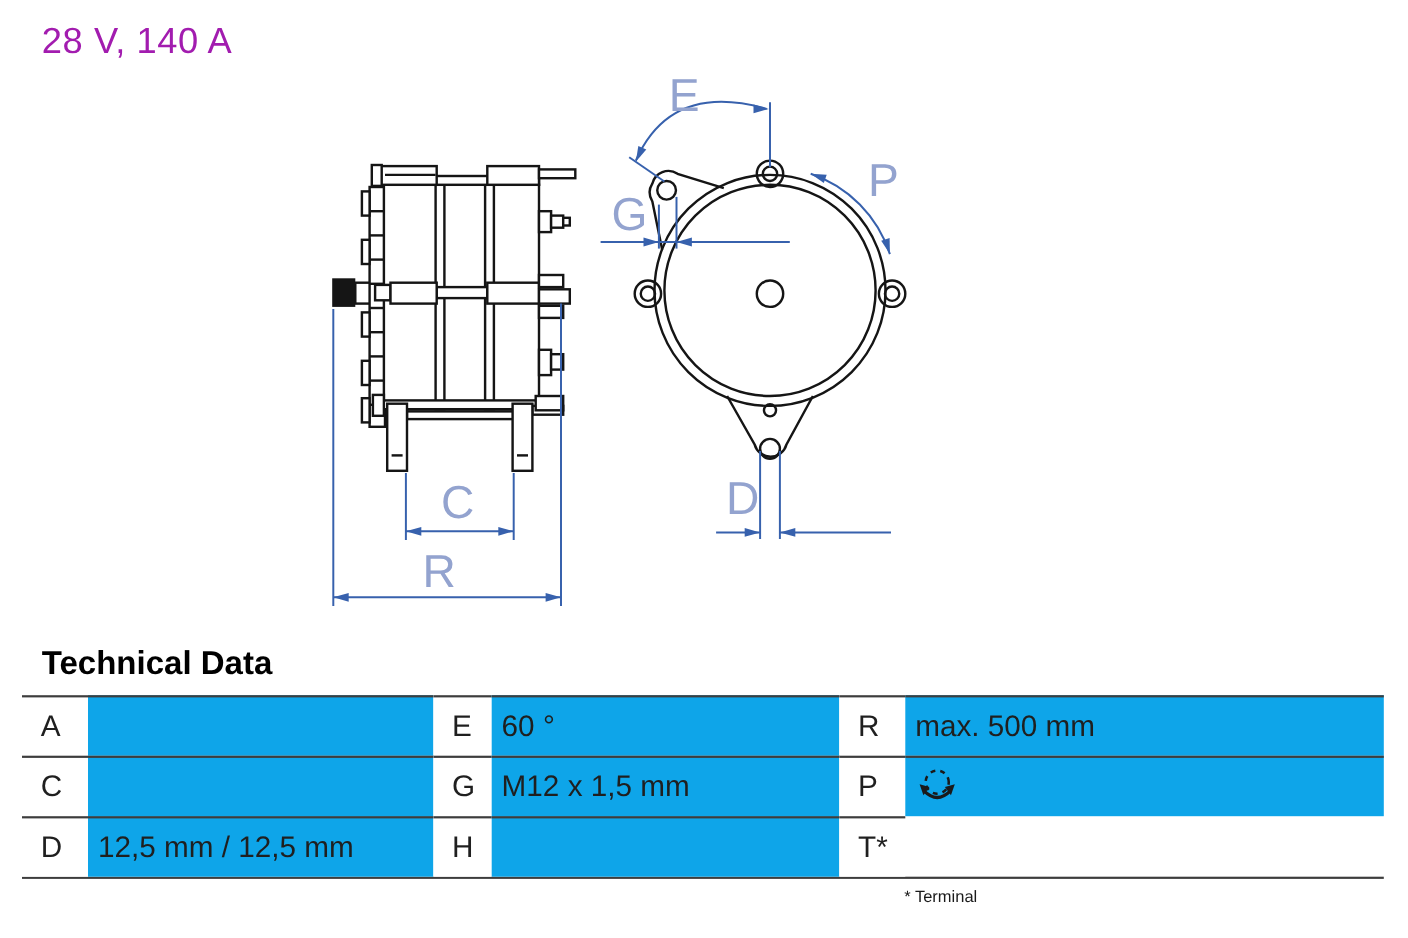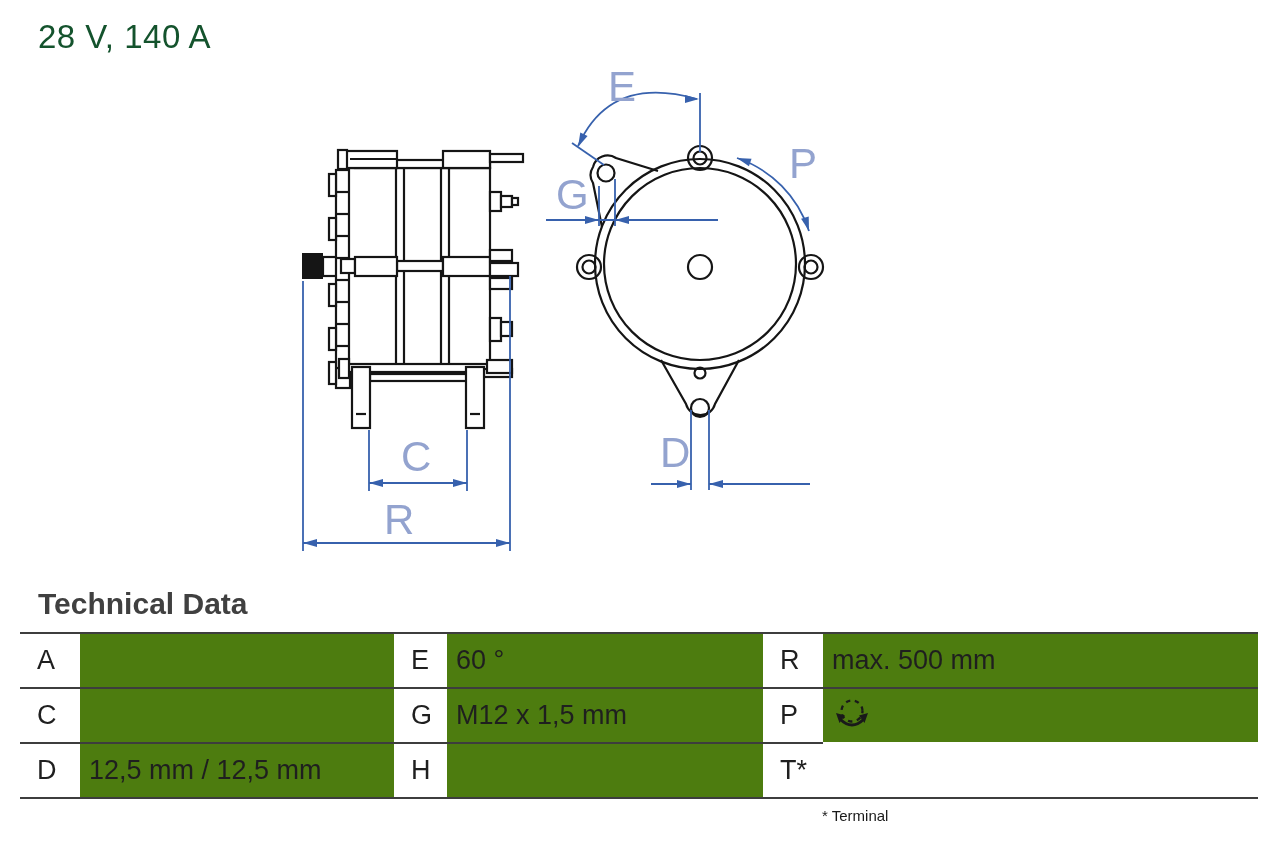--- a/index.html
+++ b/index.html
@@ -2,38 +2,38 @@
 <html><head>
 <meta charset="utf-8">
 <style>
   html,body { margin:0; padding:0; background:#ffffff; }
   .page {
     position:relative; width:1280px; height:853px; background:#ffffff;
     font-family:"Liberation Sans", sans-serif; color:#1a1a1a; overflow:hidden;
   }
   .title {
     position:absolute; left:38px; top:18px;
-    font-size:33px; font-weight:400; letter-spacing:0.5px; color:#14532d;
+    font-size:33px; font-weight:400; letter-spacing:0.5px; color:#a21caf;
   }
   .figure { position:absolute; left:0; top:0; width:1280px; height:578px; }
 
   .tech { position:absolute; left:20px; top:588px; width:1238px; }
-  .tech-heading { font-size:30px; font-weight:bold; line-height:32px; margin:0 0 12px 18px; color:#404040; }
+  .tech-heading { font-size:30px; font-weight:bold; line-height:32px; margin:0 0 12px 18px; color:#000000; }
   .tech-table {
     display:grid;
     grid-template-columns:60px 314px 53px 316px 60px 435px;
     border-bottom:2px solid #3d3d3d;
   }
   .cell {
     height:53px; border-top:2px solid #3d3d3d;
     display:flex; align-items:center; font-size:27px; color:#1f1f1f;
     white-space:nowrap; overflow:visible;
   }
   .cell.key   { background:#ffffff; padding-left:17px; }
-  .cell.value { background:#4d7c0f; padding-left:9px; }
+  .cell.value { background:#0ea5e9; padding-left:9px; }
   .footnote { margin:8px 0 0 802px; font-size:15px; color:#1a1a1a; }
 
   
   .ink   { stroke:#151515; stroke-width:2.2; fill:#ffffff; }
   .ink-n { stroke:#151515; stroke-width:2.2; fill:none; }
   .ink-f { fill:#151515; stroke:none; }
   .dim   { stroke:#3761ad; stroke-width:1.8; fill:none; }
   .dim-a { fill:#3761ad; stroke:none; }
   .dim-label { fill:#93a3cf; font-family:"Liberation Sans", sans-serif; font-size:42px; font-weight:400; }
   .roticon { display:block; }

